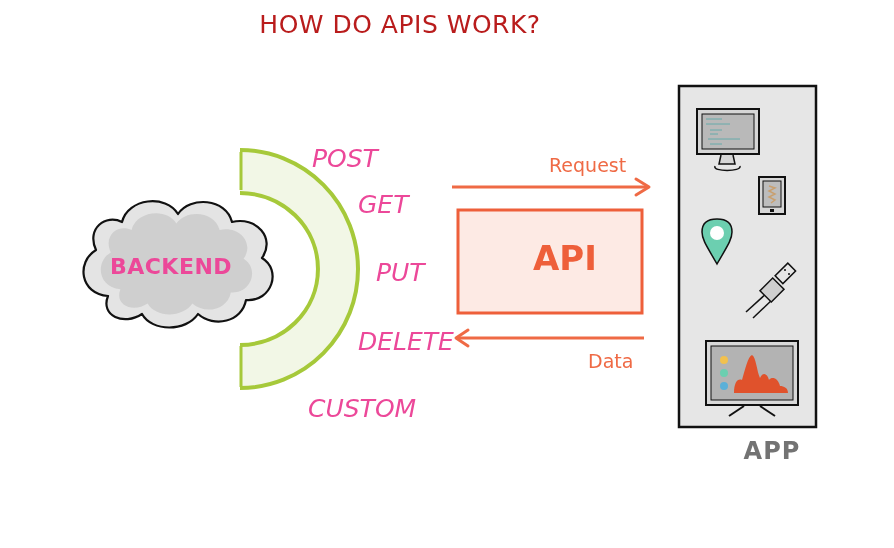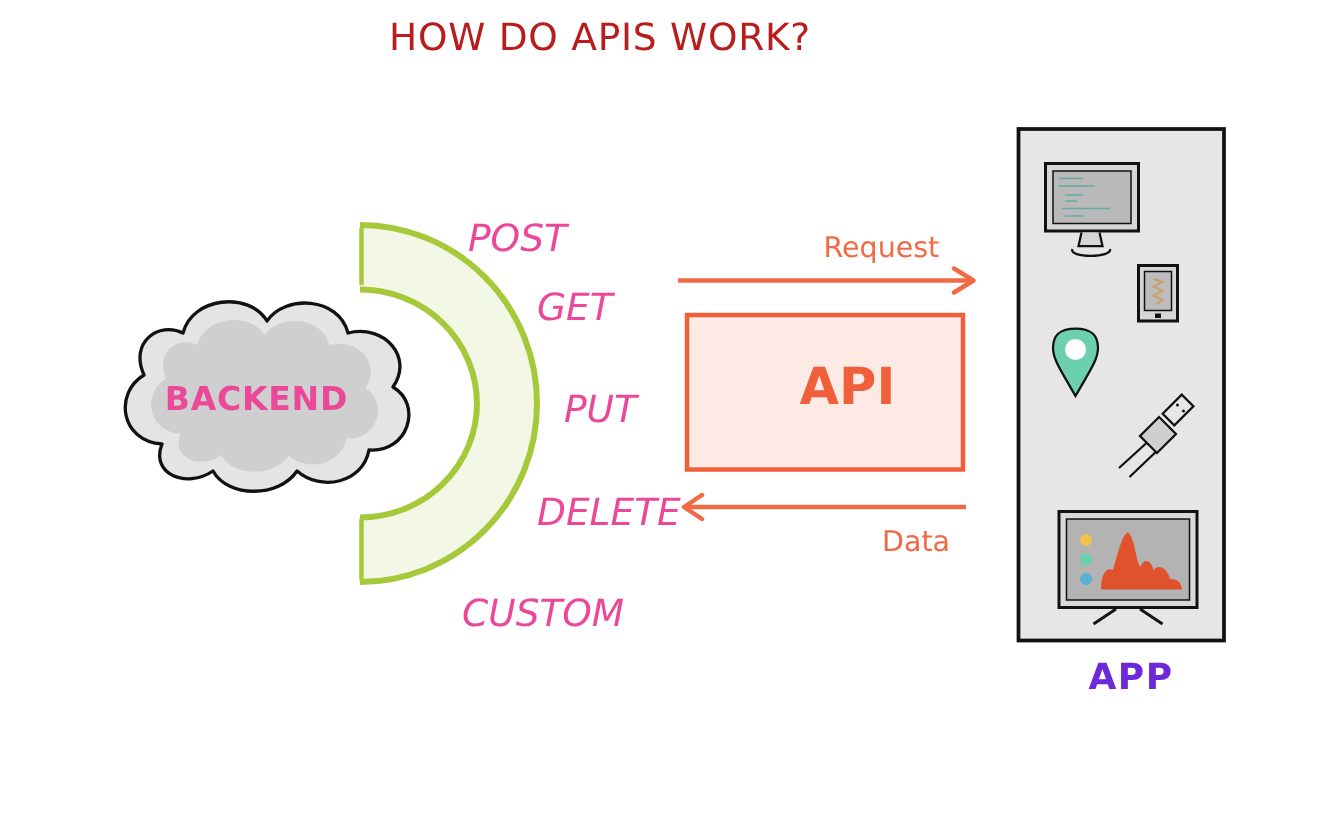--- a/index.html
+++ b/index.html
@@ -3,21 +3,21 @@
 <meta charset="utf-8">
 <style>
   html, body { margin: 0; padding: 0; background: #ffffff; }
   body { width: 894px; height: 548px; position: relative; overflow: hidden; font-family: "Liberation Sans", sans-serif; }
   .title { position: absolute; left: 0; width: 800px; top: 10px; text-align: center; font-family: "DejaVu Sans", sans-serif; font-size: 25px; letter-spacing: 0.5px; color: #b91c1c; font-weight: normal; }
   svg.canvas { position: absolute; left: 0; top: 0; }
   .method { position: absolute; font-family: "DejaVu Sans", sans-serif; font-style: italic; font-size: 25px; color: #ec4899; font-weight: 300; }
   .cloud-label { position: absolute; left: 96px; top: 254px; width: 150px; text-align: center; font-family: "DejaVu Sans", sans-serif; font-weight: bold; font-size: 22px; color: #ec4899; letter-spacing: 0.5px; }
   .orange-label { position: absolute; font-family: "DejaVu Sans", sans-serif; font-size: 19px; color: #ef6a45; margin-left: 44px; }
   .api-label { position: absolute; left: 458px; top: 238px; width: 184px; text-align: center; font-family: "DejaVu Sans", sans-serif; font-weight: bold; font-size: 34px; color: #ee5f3a; padding-left: 15px; }
-  .app-label { position: absolute; left: 684px; top: 437px; width: 140px; text-align: center; font-family: "DejaVu Sans", sans-serif; font-weight: bold; font-size: 24px; color: #6d28d9; letter-spacing: 1px; }
+  .app-label { position: absolute; left: 702px; top: 437px; width: 140px; text-align: center; font-family: "DejaVu Sans", sans-serif; font-weight: bold; font-size: 24px; color: #737373; letter-spacing: 1px; }
 </style>
 </head>
 <body>
 
 <div class="title">HOW DO APIS WORK?</div>
 
 <svg class="canvas" width="894" height="548" viewBox="0 0 894 548">
 
   <g>
     <path d="M108,296 C80,294 76,262 96,250 C86,228 106,214 122,222 C128,198 166,194 178,214 C190,196 226,198 232,222 C256,216 276,238 262,258 C282,270 272,302 246,300 C242,322 214,328 198,314 C186,332 152,332 142,314 C124,326 100,316 108,296 Z" fill="#e4e4e4"></path>

